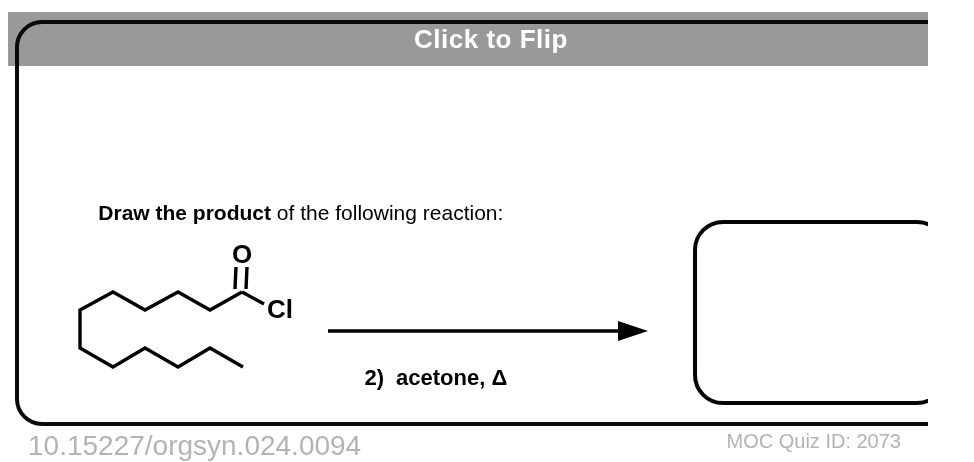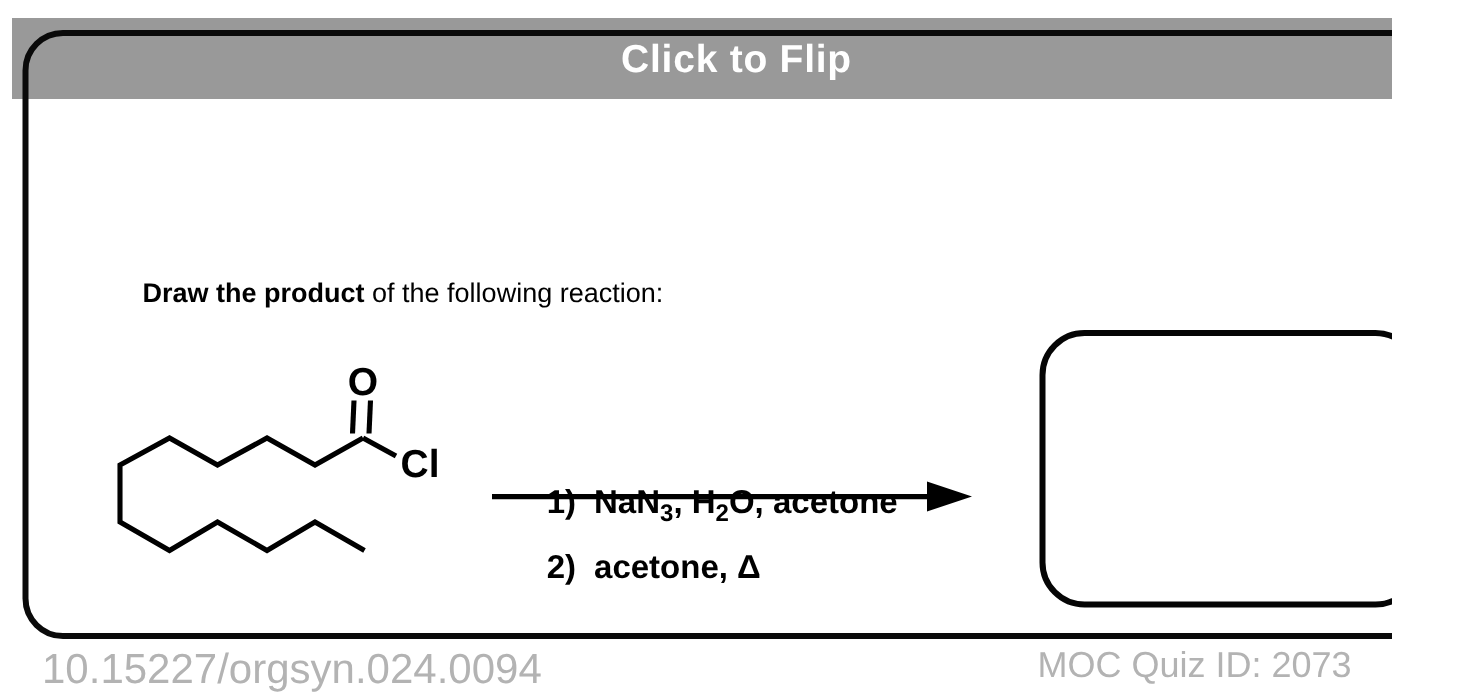--- a/index.html
+++ b/index.html
@@ -37,22 +37,22 @@
     left: 15px; top: 20px;
     width: 945px; height: 406px;
     box-sizing: border-box;
     border: 4px solid #0a0a0a;
     border-radius: 27px;
     background: transparent;
     cursor: pointer;
   }
   .question {
     position: absolute;
-    left: 75px; top: 164px;
-    font-size: 18px;
+    left: 75px; top: 177px;
+    font-size: 21px;
     white-space: pre;
   }
   .question .q-bold { font-weight: bold; }
   .molecule-svg {
     position: absolute;
     left: 55px; top: 238px;
     width: 250px; height: 140px;
   }
   .arrow-svg {
     position: absolute;
@@ -84,21 +84,21 @@
   }
   .footer-doi {
     position: absolute;
     left: 28px; top: 430px;
     font-size: 28px;
     color: #b3b3b3;
   }
   .footer-quiz-id {
     position: absolute;
     right: 27px; top: 430px;
-    font-size: 24px;
+    font-size: 20px;
     color: #b3b3b3;
   }
 </style>
 </head>
 <body>
 
 <div id="screen">
 
   <div class="flip-bar">
     <span class="flip-bar-label">Click to Flip</span>
@@ -119,23 +119,20 @@
     <polyline points="242,292 210,310 178,292 145,310 113,292 80,310 80,348 113,367 145,348 178,367 210,348 243,367" fill="none" stroke="#000" stroke-width="3.4"></polyline>
     <line x1="242" y1="292" x2="264" y2="304" stroke="#000" stroke-width="3.4"></line>
     <text x="267" y="318" text-anchor="start" font-family="Liberation Sans, sans-serif" font-size="26" font-weight="bold" fill="#000">Cl</text>
   </svg>
 
   <svg class="arrow-svg" viewBox="0 0 330 30">
     <line x1="3" y1="15" x2="298" y2="15" stroke="#000" stroke-width="3.5"></line>
     <polygon points="293,5 323,15 293,25" fill="#000"></polygon>
   </svg>
 
-  <div class="cond cond-1">
-    <span class="cond-num">1)</span><span><span>NaN</span><sub>3</sub><span>, H</span><sub>2</sub><span>O, acetone</span></span>
-  </div>
   <div class="cond cond-2">
     <span class="cond-num">2)</span><span>acetone, Δ</span>
   </div>
 
   <div class="answer-box"></div>
 
   <div class="footer-doi">10.15227/orgsyn.024.0094</div>
   <div class="footer-quiz-id">MOC Quiz ID: 2073</div>
 
 </div>

